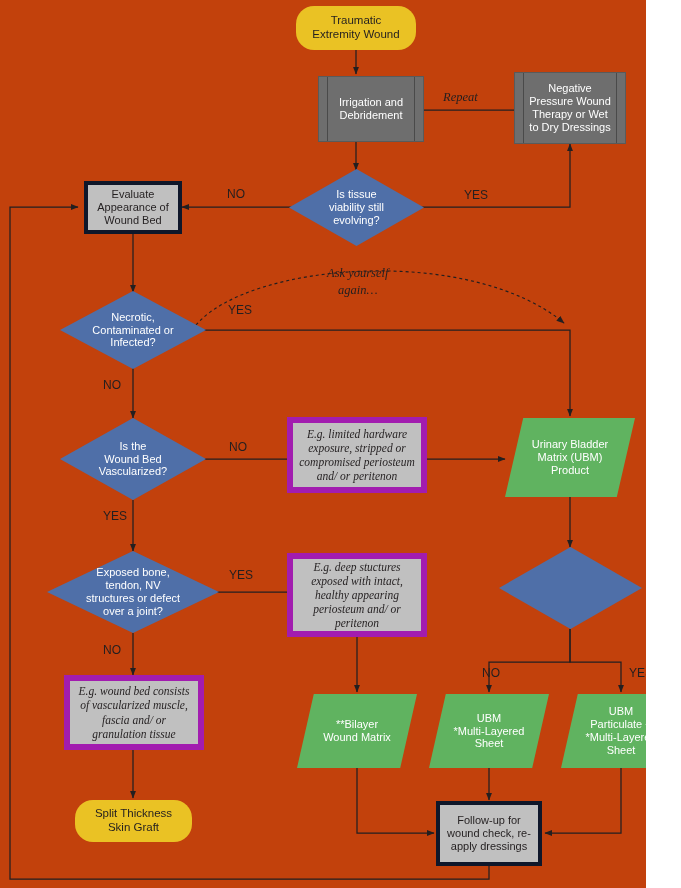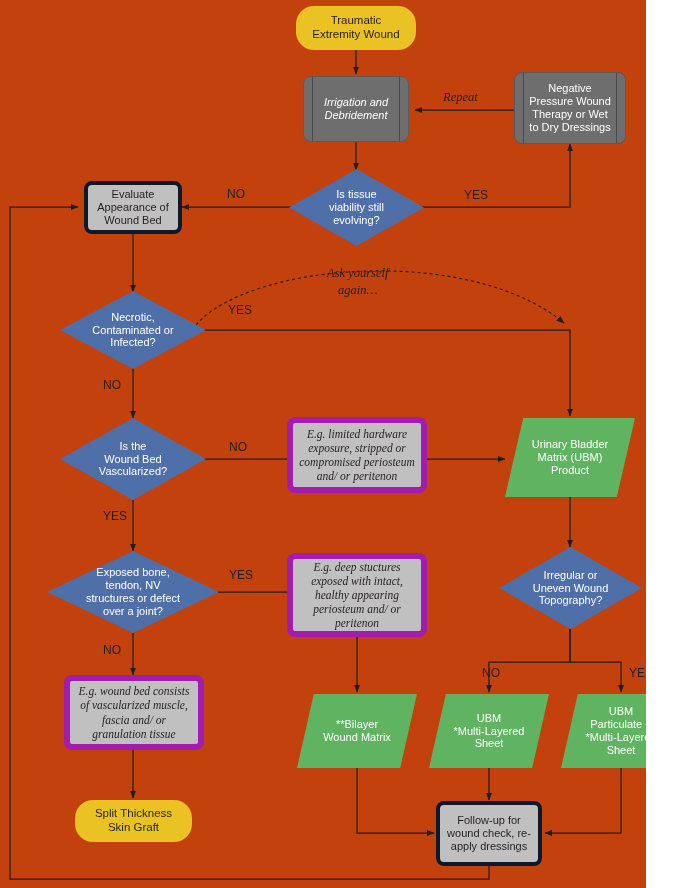--- a/index.html
+++ b/index.html
@@ -1,20 +1,20 @@
 <!DOCTYPE html>
 <html><head>
 <meta charset="utf-8">
 <style>
   html,body{margin:0;padding:0;background:#ffffff;}
   #canvas{position:relative;width:646px;height:888px;background:#c2410c;
           font-family:"Liberation Sans",sans-serif;overflow:hidden;}
   svg#wires{position:absolute;left:0;top:0;width:681px;height:888px;}
   .node{position:absolute;box-sizing:border-box;display:flex;align-items:center;
-        justify-content:center;text-align:center;line-height:1.18;border-radius:8px;}
+        justify-content:center;text-align:center;line-height:1.18;}
   .node .txt{display:block;width:100%;padding:0 4px;}
   
   .terminator{background:#eac224;border-radius:18px;color:#231f20;font-size:11.5px;}
   
   .diamond{background:transparent;color:#ffffff;font-size:11px;}
   .diamond .dshape{position:absolute;left:0;top:0;width:100%;height:100%;
       background:#4f6fa8;
       clip-path:polygon(50% 0%,100% 50%,50% 100%,0% 50%);}
   .diamond .txt{position:relative;z-index:2;}
   
@@ -102,21 +102,21 @@
 
     <g stroke="#231f20" stroke-width="1.15" fill="none" stroke-dasharray="3,3">
       <path d="M196,325 C250,262 470,245 564,323" marker-start="url(#arrowdash)" marker-end="url(#arrowdash)" transform="translate(0,0)"></path>
     </g>
   </svg>
 
   <div class="node terminator" style="left:296px;top:6px;width:120px;height:44px;">
     <span class="txt">Traumatic<br>Extremity Wound</span>
   </div>
 
-  <div class="node predef" style="left:303px;top:76px;width:106px;height:66px;font-style:italic;">
+  <div class="node predef" style="left:318px;top:76px;width:106px;height:66px;">
     <span class="txt">Irrigation and<br>Debridement</span>
   </div>
 
   <div class="node predef" style="left:514px;top:72px;width:112px;height:72px;">
     <span class="txt">Negative<br>Pressure Wound<br>Therapy or Wet<br>to Dry Dressings</span>
   </div>
 
   <div class="node process" style="left:84px;top:181px;width:98px;height:53px;">
     <span class="txt">Evaluate<br>Appearance of<br>Wound Bed</span>
   </div>
@@ -153,21 +153,20 @@
     <span class="txt">E.g. wound bed consists<br>of vascularized muscle,<br>fascia and/ or<br>granulation tissue</span>
   </div>
 
   <div class="node paral" style="left:505px;top:418px;width:130px;height:79px;">
     <span class="pshape"></span>
     <span class="txt">Urinary Bladder<br>Matrix (UBM)<br>Product</span>
   </div>
 
   <div class="node diamond" style="left:499px;top:547px;width:143px;height:82px;">
     <span class="dshape"></span>
-    <span class="txt">Irregular or<br>Uneven Wound<br>Topography?</span>
   </div>
 
   <div class="node paral" style="left:297px;top:694px;width:120px;height:74px;">
     <span class="pshape"></span>
     <span class="txt">**Bilayer<br>Wound Matrix</span>
   </div>
 
   <div class="node paral" style="left:429px;top:694px;width:120px;height:74px;">
     <span class="pshape"></span>
     <span class="txt">UBM<br>*Multi-Layered<br>Sheet</span>

